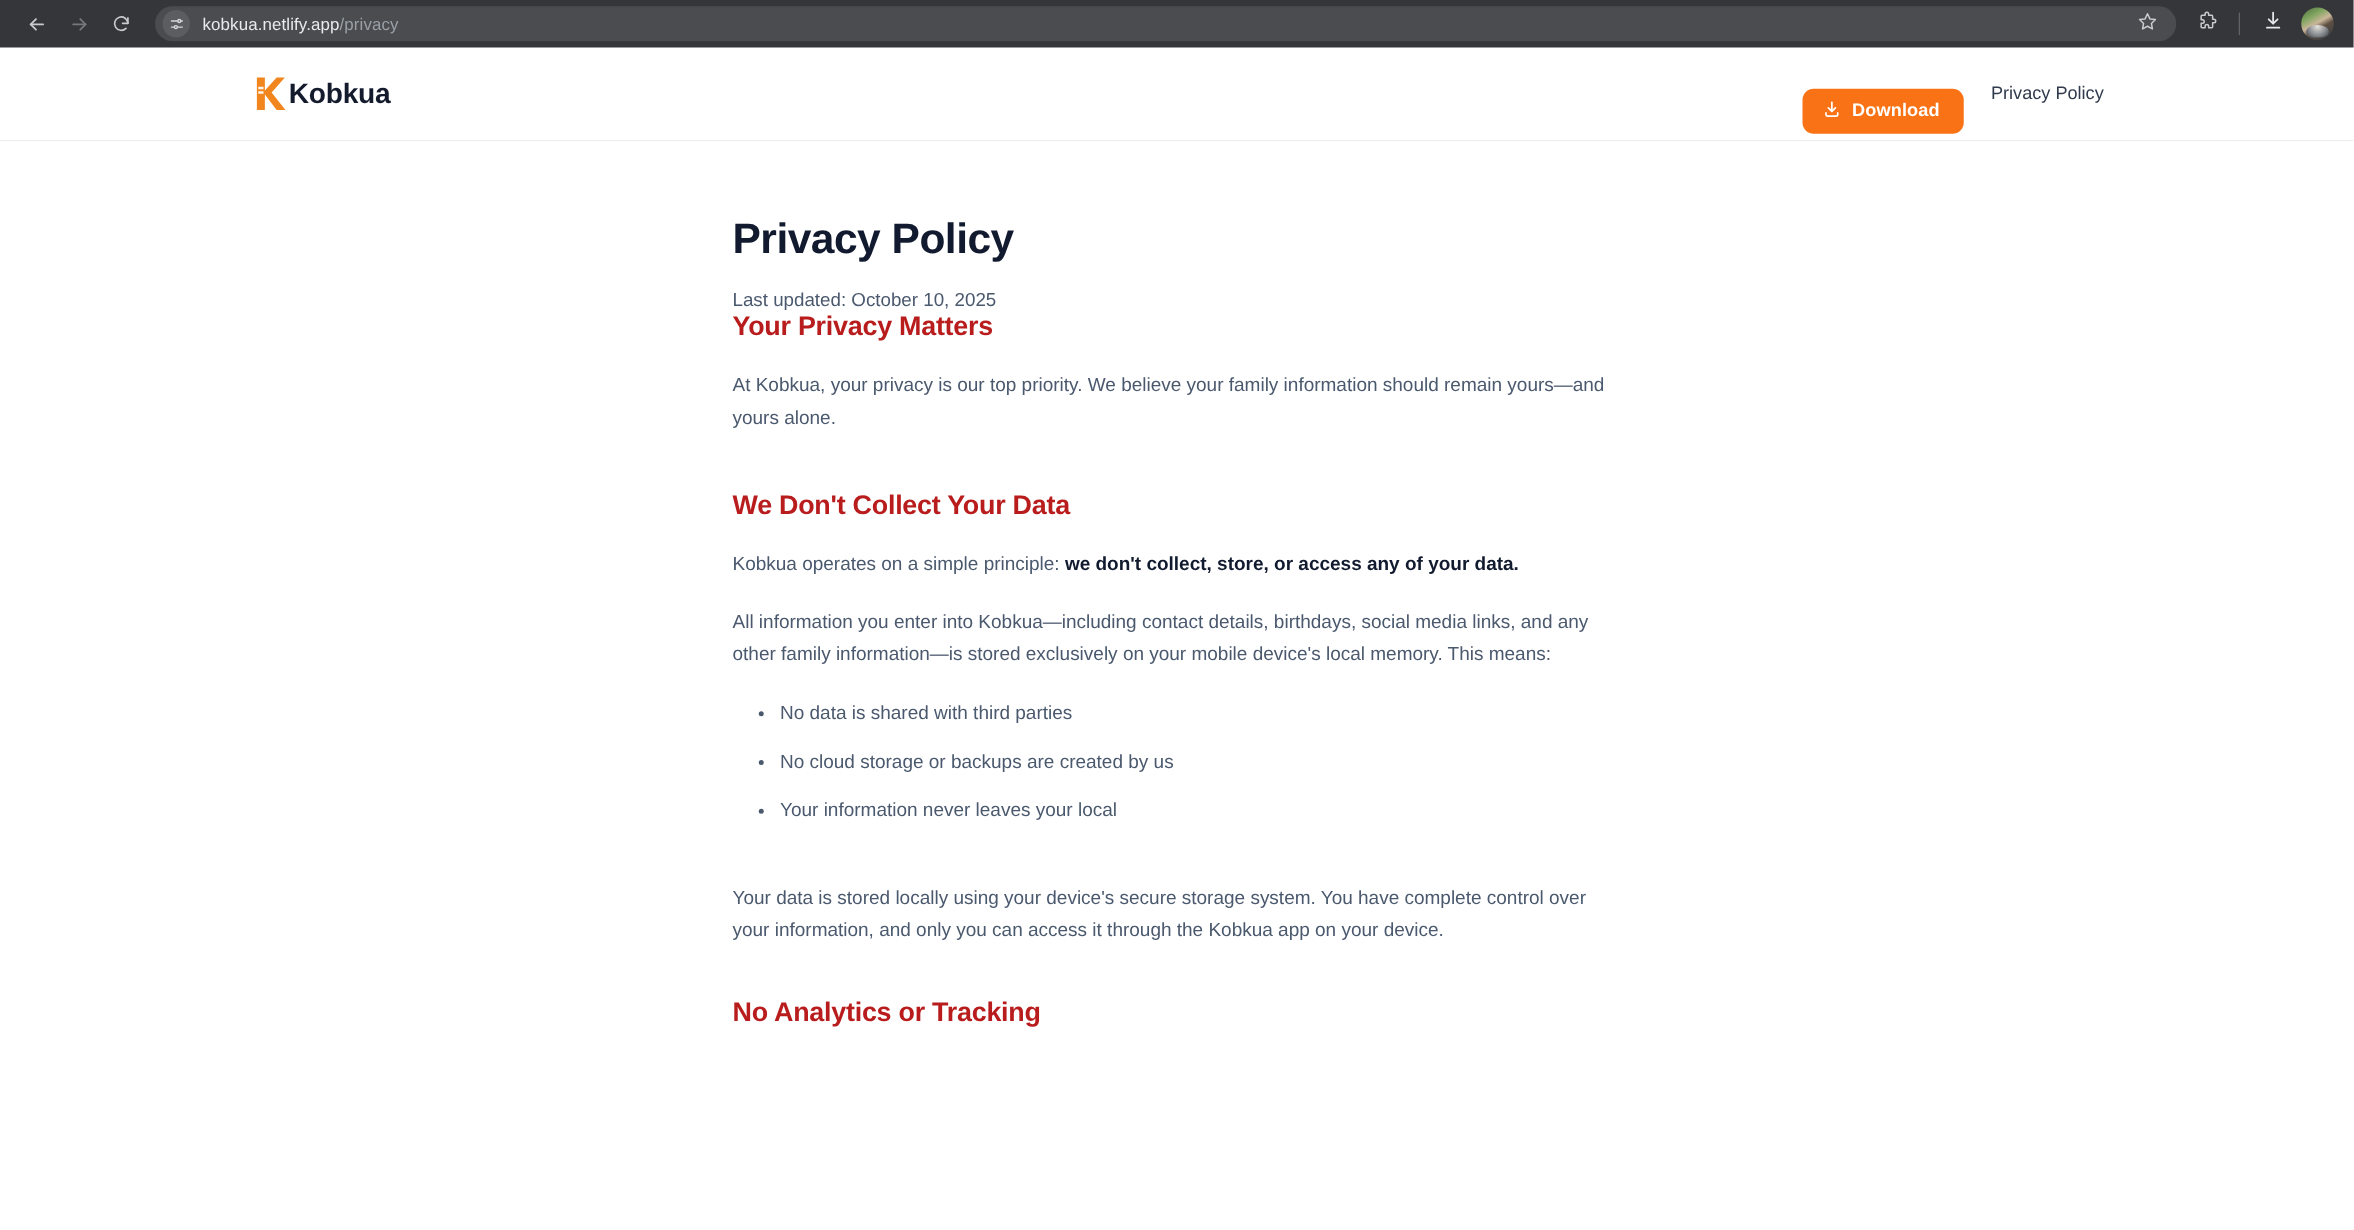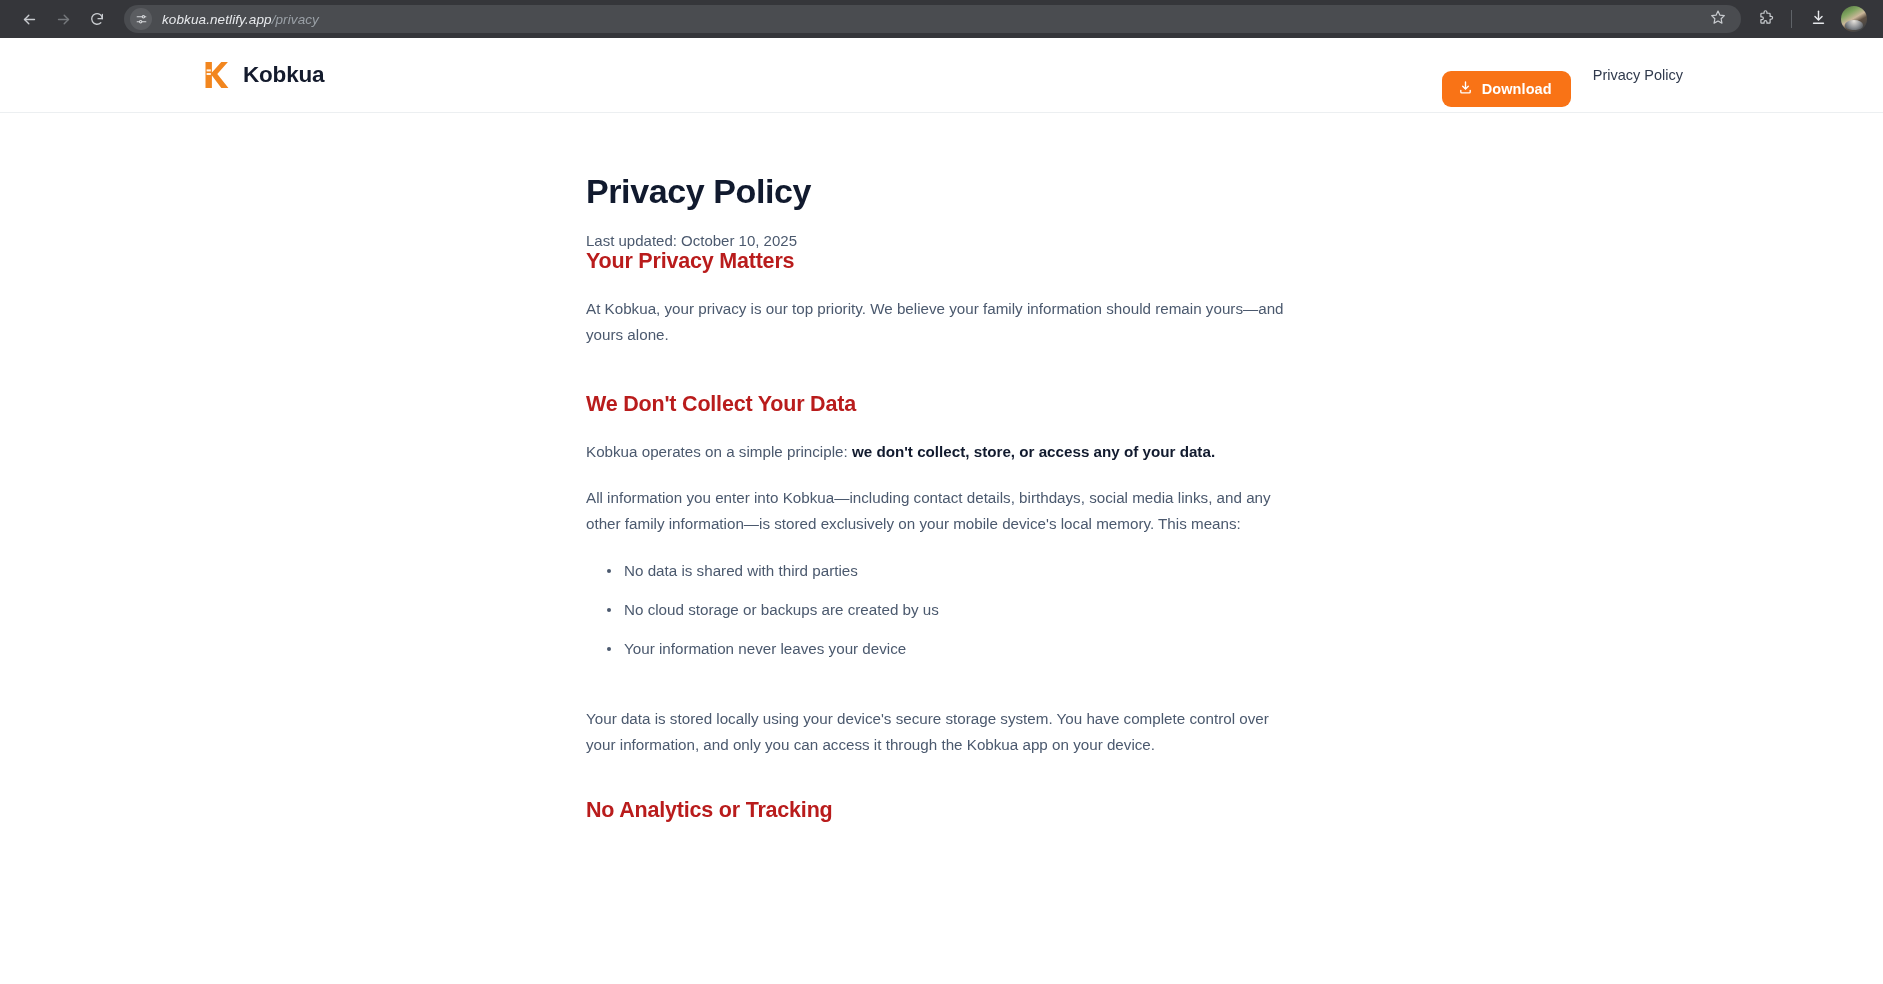--- a/index.html
+++ b/index.html
@@ -57,21 +57,20 @@
     flex: 0 0 auto;
     margin-right: 10px;
   }
   .omnibox-url {
     font-size: 13.5px;
     color: #e8eaed;
     letter-spacing: 0.1px;
     white-space: nowrap;
     overflow: hidden;
     flex: 1 1 auto;
-    font-style: italic;
   }
   .omnibox-url .path { color: #9aa0a6; }
   .star-btn {
     width: 26px;
     height: 26px;
     display: flex;
     align-items: center;
     justify-content: center;
     flex: 0 0 auto;
     margin-right: 2px;
@@ -120,21 +119,21 @@
     background: #ffffff;
     border-bottom: 1px solid #eceff1;
     display: flex;
     align-items: center;
     justify-content: space-between;
     padding: 0 200px 0 200px;
   }
   .brand {
     display: flex;
     align-items: center;
-    gap: 13px;
+    gap: 1px;
     text-align: center;
   }
   .brand-logo {
     width: 30px;
     height: 32px;
     display: flex;
     align-items: center;
     justify-content: center;
   }
   .brand-name {
@@ -352,21 +351,21 @@
       <p class="body-text">At Kobkua, your privacy is our top priority. We believe your family information should remain yours—and yours alone.</p>
     </section>
 
     <section class="section">
       <h2 class="section-title">We Don't Collect Your Data</h2>
       <p class="body-text"><span>Kobkua operates on a simple principle: </span><strong>we don't collect, store, or access any of your data.</strong></p>
       <p class="body-text">All information you enter into Kobkua—including contact details, birthdays, social media links, and any other family information—is stored exclusively on your mobile device's local memory. This means:</p>
       <ul class="bullets">
         <li>No data is shared with third parties</li>
         <li>No cloud storage or backups are created by us</li>
-        <li>Your information never leaves your device</li>
+        <li>Your information never leaves your local</li>
       </ul>
     </section>
 
     <section class="section tight">
       <p class="body-text">Your data is stored locally using your device's secure storage system. You have complete control over your information, and only you can access it through the Kobkua app on your device.</p>
     </section>
 
     <section class="section">
       <h2 class="section-title">No Analytics or Tracking</h2>
     </section>

